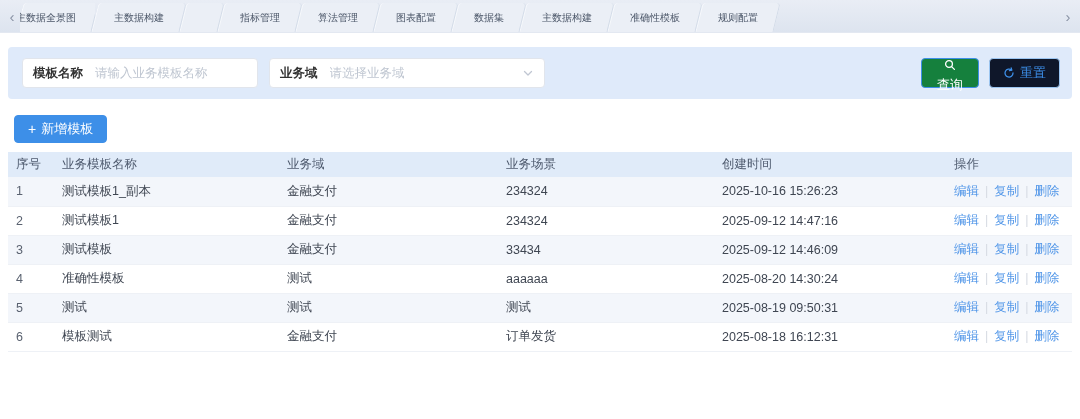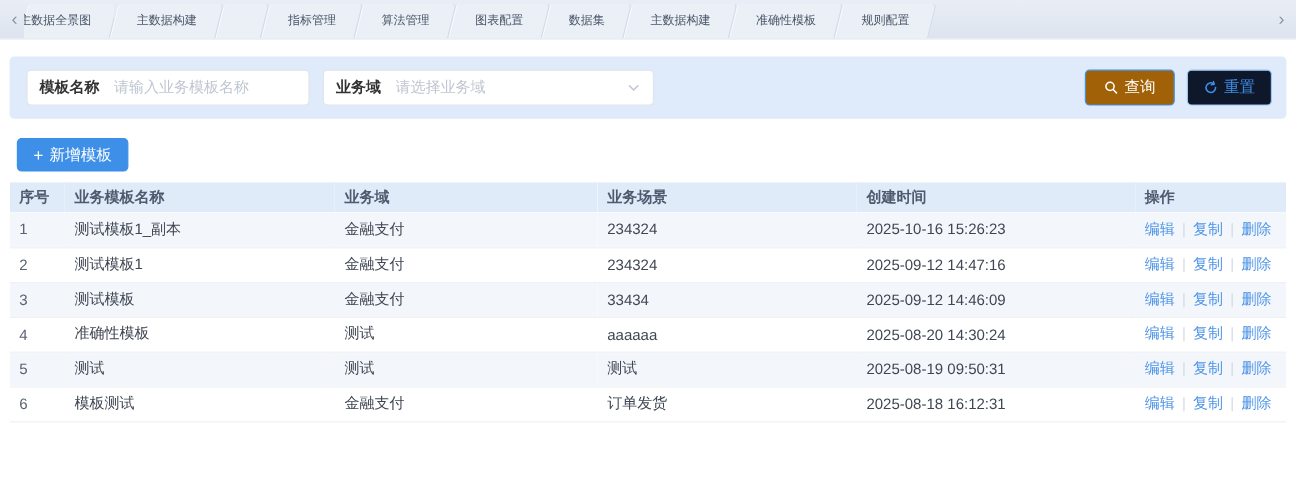--- a/index.html
+++ b/index.html
@@ -54,31 +54,31 @@
     font-family:inherit;
   }
   .field input::placeholder { color:#bfc6d1; }
   .chevron { flex:0 0 auto; margin-left:auto; display:flex; }
 
   .panel-buttons { margin-left:auto; display:flex; align-items:center; }
   .btn {
     height:30px; border-radius:4px; font-size:13px; cursor:pointer;
     display:inline-flex; align-items:center; gap:5px; font-family:inherit;
   }
-  .btn-query { background:#a16207; border:1px solid #3d8fe8; color:#fff; padding:0 15px; }
+  .btn-query { background:#15803d; border:1px solid #3d8fe8; color:#fff; padding:0 15px;flex-direction:column; }
   .btn-reset { background:#0f172a; border:1px solid #9cc6f2; color:#3d8fe8; padding:0 13px; margin-left:10px; }
 
   .toolbar-row { margin:16px 0 9px 6px; }
   .btn-add { background:#3d8fe8; border:1px solid #3d8fe8; color:#fff; height:28px; padding:0 13px; }
   .btn-add .plus { font-size:14px; line-height:1; }
 
   
   table { width:100%; border-collapse:collapse; font-size:12.5px; table-layout:fixed; }
   thead th {
-    background:#e0ebf9; color:#4e5a6e; font-weight:bold; text-align:left;
+    background:#e0ebf9; color:#4e5a6e; font-weight:normal; text-align:left;
     height:25px; padding:0 8px; white-space:nowrap; overflow:hidden;
   }
   tbody td {
     height:29px; padding:0 8px; color:#3f4652; border-bottom:1px solid #eef1f6;
     white-space:nowrap; overflow:hidden;
   }
   tbody tr:nth-child(odd) td { background:#f3f6fb; }
   td.seq { color:#5a6270; }
   a.op-link { color:#4f95e8; text-decoration:none; cursor:pointer; }
   .op-divider { color:#d6dbe3; margin:0 6px; }

